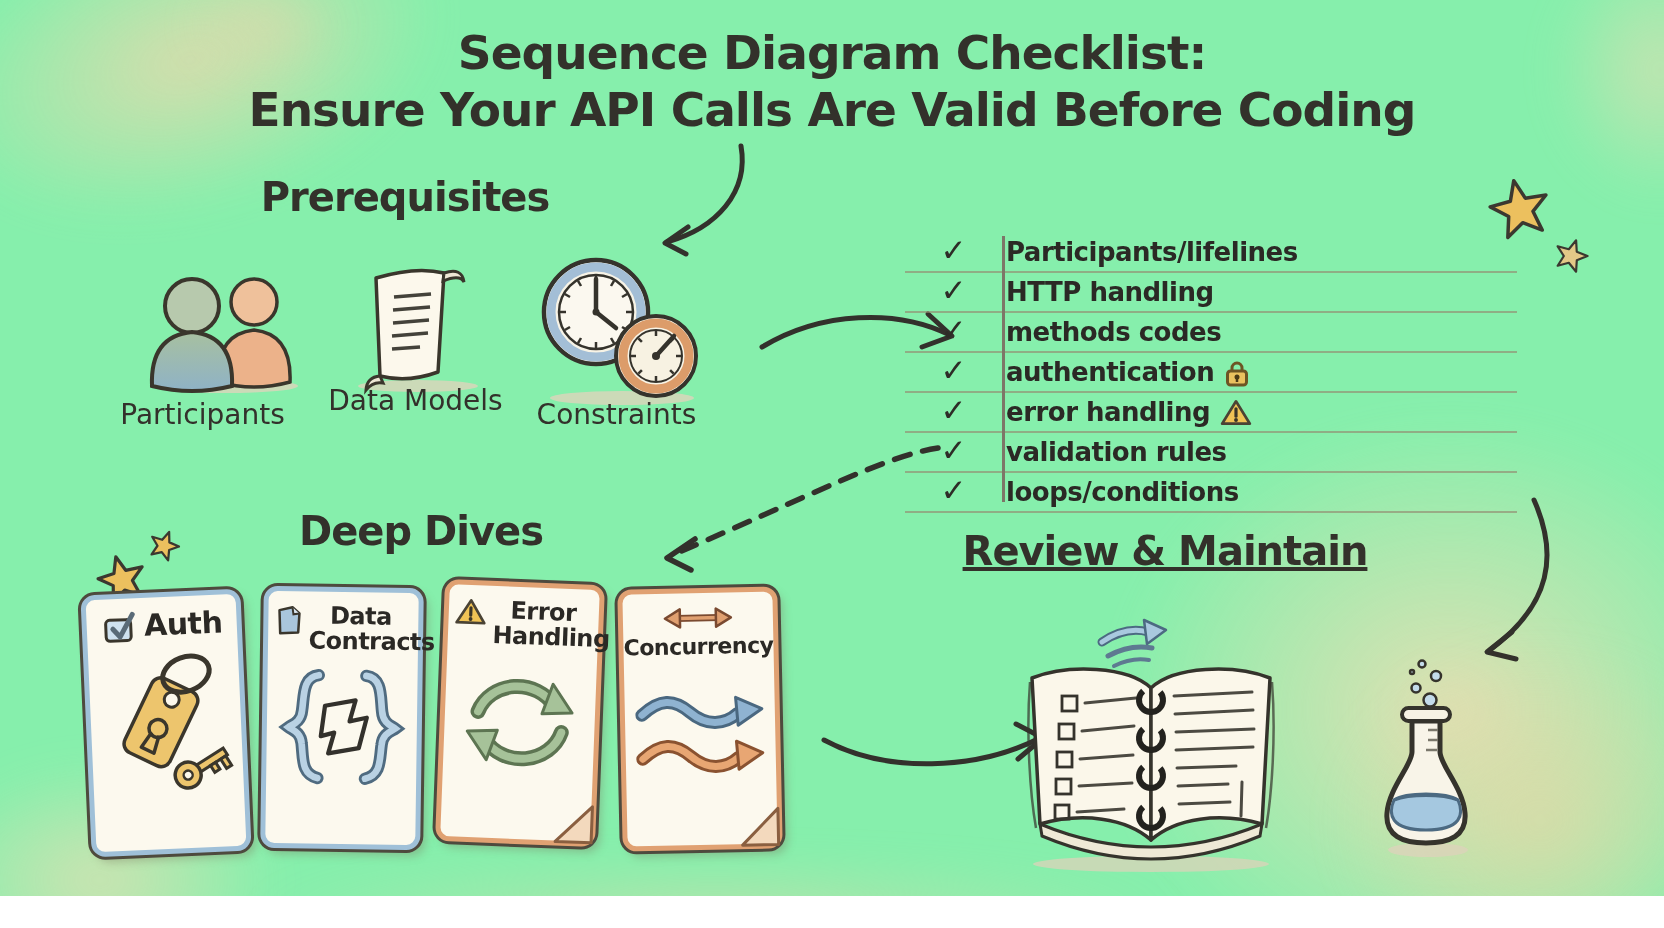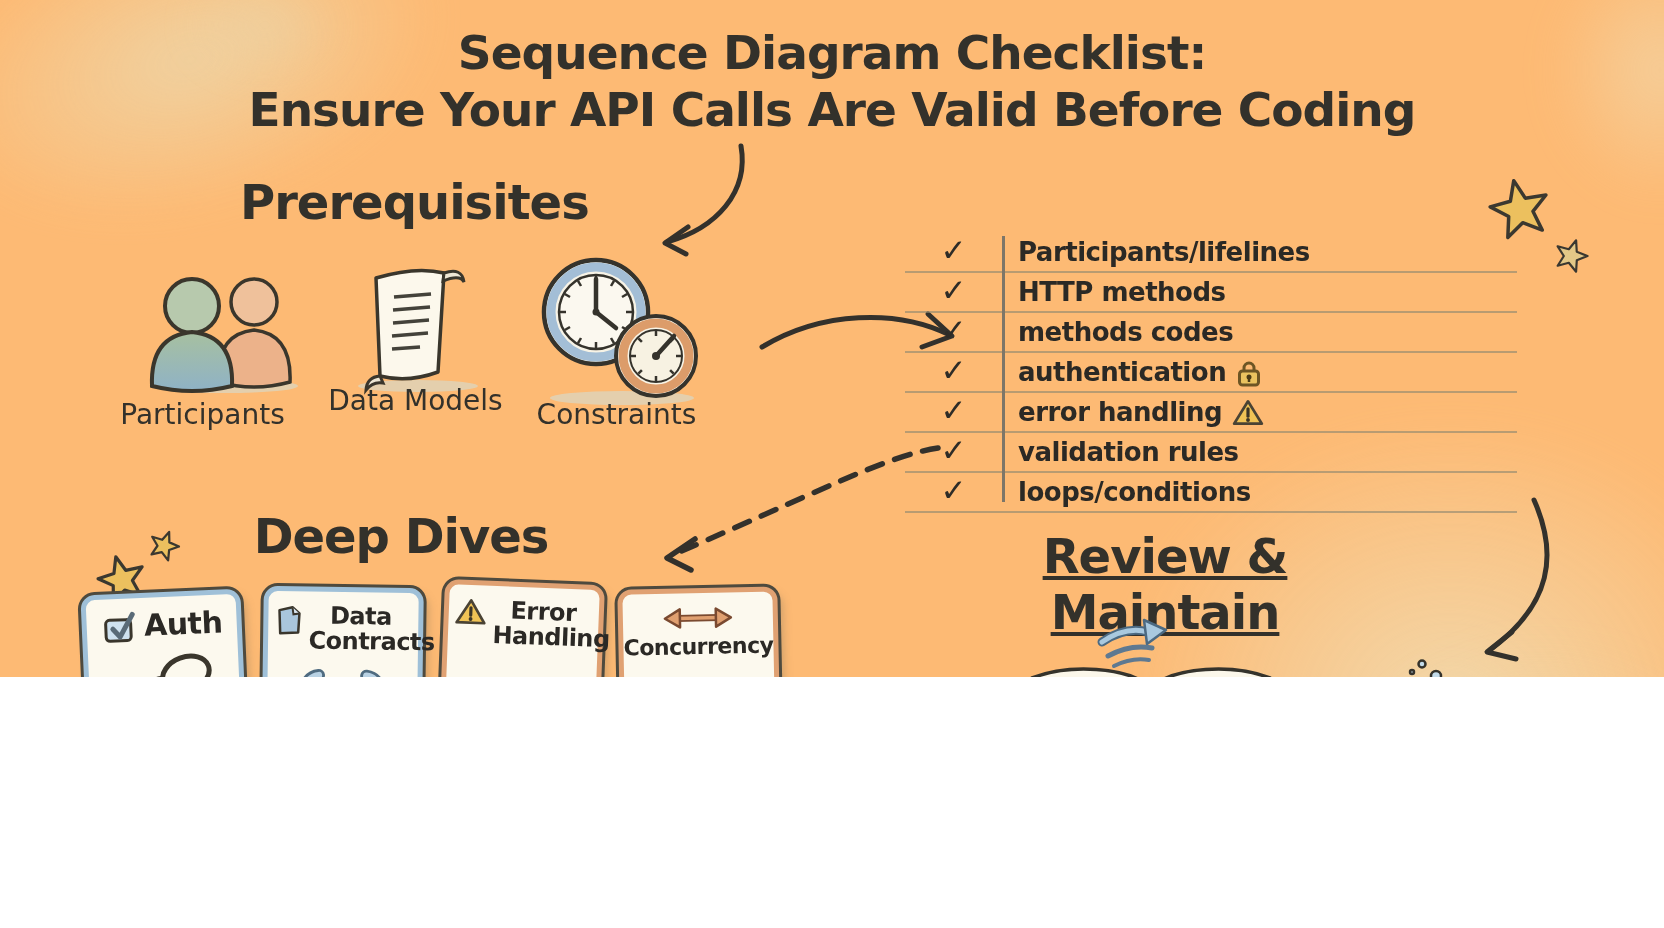--- a/index.html
+++ b/index.html
@@ -1,33 +1,33 @@
 <!DOCTYPE html>
 <html><head>
 <meta charset="utf-8">
 <style>
   html,body{margin:0;padding:0;}
   #canvas{
-    position:relative;width:1664px;height:677px;overflow:hidden;
-    background:#fdba74;
+    position:relative;width:1664px;height:896px;overflow:hidden;
+    background:#86efac;
     font-family:"DejaVu Sans","Liberation Sans",sans-serif;
     color:#34322c;
   }
   .patch{position:absolute;border-radius:50%;filter:blur(22px);pointer-events:none;}
   .title{position:absolute;top:24px;left:0;width:100%;text-align:center;
          font-weight:bold;font-size:47px;line-height:1.22;letter-spacing:-1px;color:#33312b;}
-  .heading{position:absolute;text-align:center;font-weight:bold;font-size:48px;color:#33312b;letter-spacing:-1px;}
+  .heading{position:absolute;text-align:center;font-weight:bold;font-size:40px;color:#33312b;letter-spacing:-1px;}
   .icon-label{position:absolute;text-align:center;font-weight:normal;font-size:28px;color:#33312b;}
   svg{position:absolute;overflow:visible;}
   .inline-svg{position:static;display:inline-block;vertical-align:middle;}
   
   #checklist{position:absolute;left:905px;top:233px;width:612px;}
   .chk-row{display:flex;align-items:center;height:38px;border-bottom:2px solid rgba(148,138,112,.65);}
   .chk-mark{width:97px;text-align:center;font-size:31px;font-weight:bold;color:#2e2c27;transform:translateY(-2px);}
-  .chk-text{padding-left:16px;font-size:26px;font-weight:bold;letter-spacing:-0.5px;color:#2b2925;display:flex;align-items:center;gap:10px;}
+  .chk-text{padding-left:4px;font-size:26px;font-weight:bold;letter-spacing:-0.5px;color:#2b2925;display:flex;align-items:center;gap:10px;}
   #chk-divider{position:absolute;left:1002px;top:236px;width:3px;height:266px;background:#7d7668;}
   
   .card{position:absolute;width:160px;height:262px;background:#fcf9ee;border-radius:14px;
         border:5px solid #9fc0d8;box-shadow:0 0 0 3px #4e4a3e,5px 6px 8px rgba(120,108,85,.35);
         display:flex;flex-direction:column;align-items:center;padding-top:12px;box-sizing:border-box;}
   .card.orange{border-color:#e0a172;}
   .card-head{display:flex;align-items:flex-start;justify-content:center;gap:7px;padding:0 6px;}
   .card-label{font-weight:bold;font-size:24px;line-height:1.05;text-align:center;color:#2b2925;letter-spacing:-0.5px;}
   .fold{position:absolute;right:-3px;bottom:-3px;}
 </style>
@@ -140,21 +140,21 @@
     </g>
   </svg>
 
   <div id="checklist">
     <div class="chk-row">
       <span class="chk-mark">✓</span>
       <span class="chk-text">Participants/lifelines</span>
     </div>
     <div class="chk-row">
       <span class="chk-mark">✓</span>
-      <span class="chk-text">HTTP methods</span>
+      <span class="chk-text">HTTP handling</span>
     </div>
     <div class="chk-row">
       <span class="chk-mark">✓</span>
       <span class="chk-text">methods codes</span>
     </div>
     <div class="chk-row">
       <span class="chk-mark">✓</span>
       <span class="chk-text">
         <span>authentication</span>
         <svg class="inline-svg" width="26" height="31" viewBox="0 0 26 31">
@@ -199,21 +199,21 @@
 
   <svg style="left:72px;top:492px;" width="125" height="125" viewBox="0 0 125 125">
     <g transform="translate(92,54) rotate(20) scale(0.5)">
       <polygon points="0,-30 7.6,-10.5 28.5,-9.3 12.4,4 17.6,24.3 0,13 -17.6,24.3 -12.4,4 -28.5,-9.3 -7.6,-10.5" fill="#ecc05e" stroke="#3b3830" stroke-width="4.5" stroke-linejoin="round"></polygon>
     </g>
     <g transform="translate(50,88) rotate(-15) scale(0.8)">
       <polygon points="0,-30 7.6,-10.5 28.5,-9.3 12.4,4 17.6,24.3 0,13 -17.6,24.3 -12.4,4 -28.5,-9.3 -7.6,-10.5" fill="#ecc05e" stroke="#3b3830" stroke-width="4" stroke-linejoin="round"></polygon>
     </g>
   </svg>
 
-  <div class="heading" style="left:236px;top:508px;width:330px;">Deep Dives</div>
+  <div class="heading" style="left:256px;top:508px;width:330px;">Deep Dives</div>
 
   <div class="card" style="left:86px;top:592px;transform:rotate(-2.5deg);">
     <div class="card-head">
       <svg class="inline-svg" width="36" height="34" viewBox="0 0 36 34">
         <rect x="5" y="9" width="25" height="21" rx="4" fill="#cfe2ef" stroke="#3a362c" stroke-width="3"></rect>
         <path d="M12,18 L19,26 L32,4" fill="none" stroke="#5a6b77" stroke-width="5" stroke-linecap="round" stroke-linejoin="round"></path>
       </svg>
       <span class="card-label" style="font-size:30px;">Auth</span>
     </div>
     <svg style="position:static;margin-top:4px;" width="140" height="158" viewBox="0 0 140 158">

